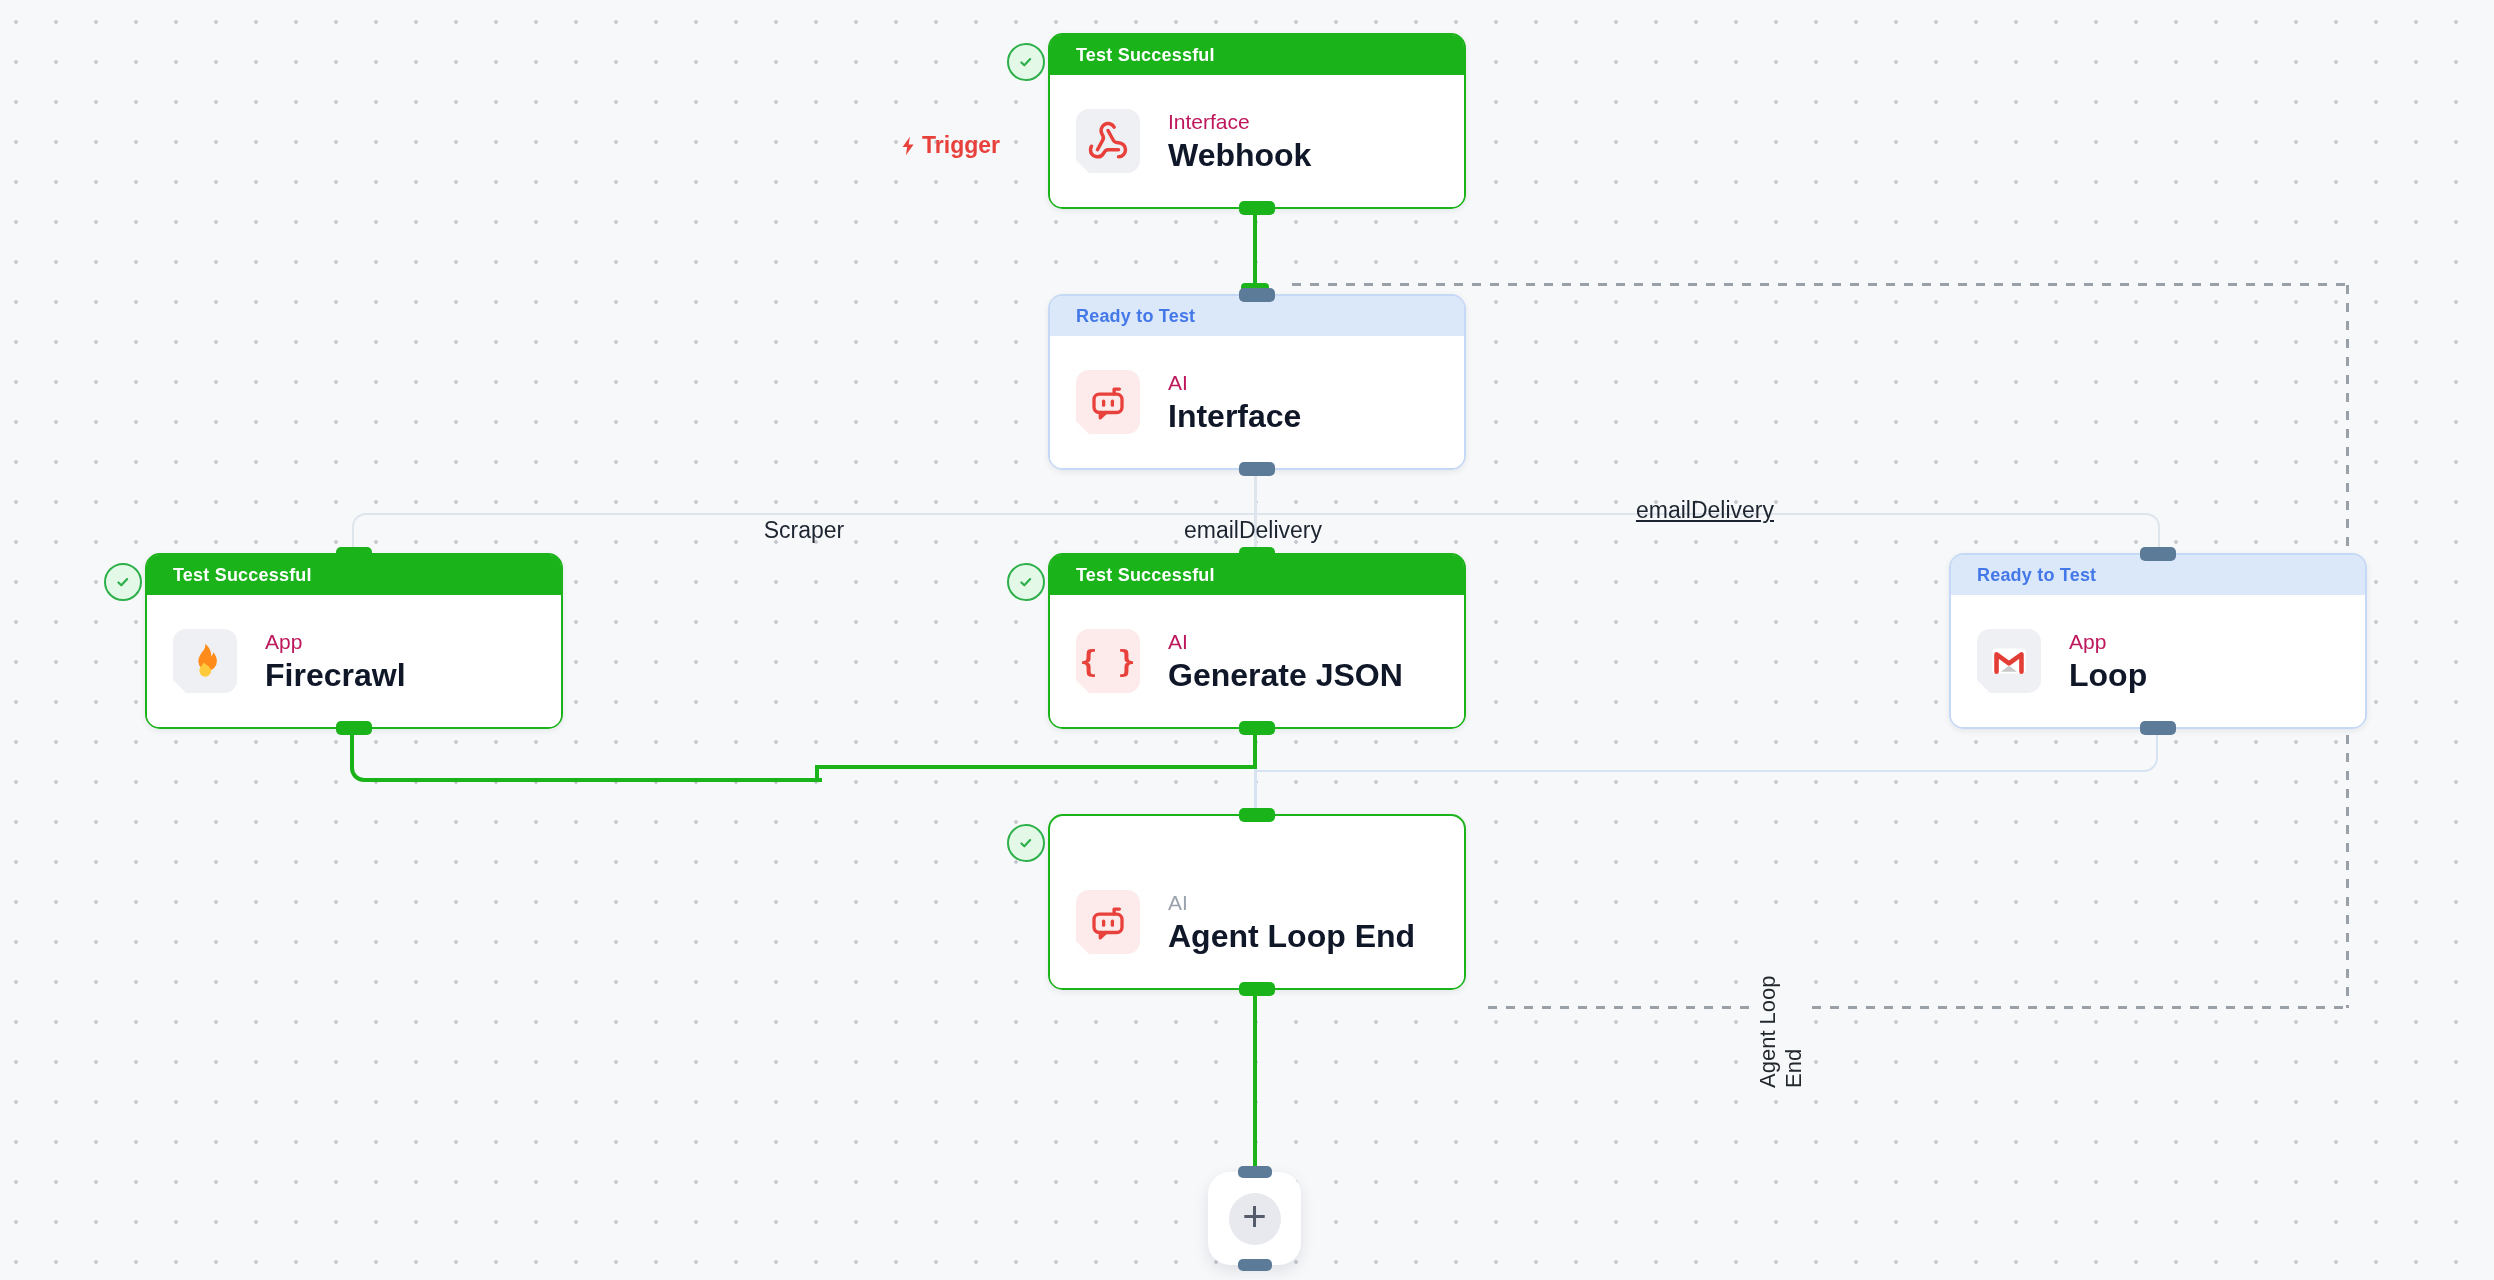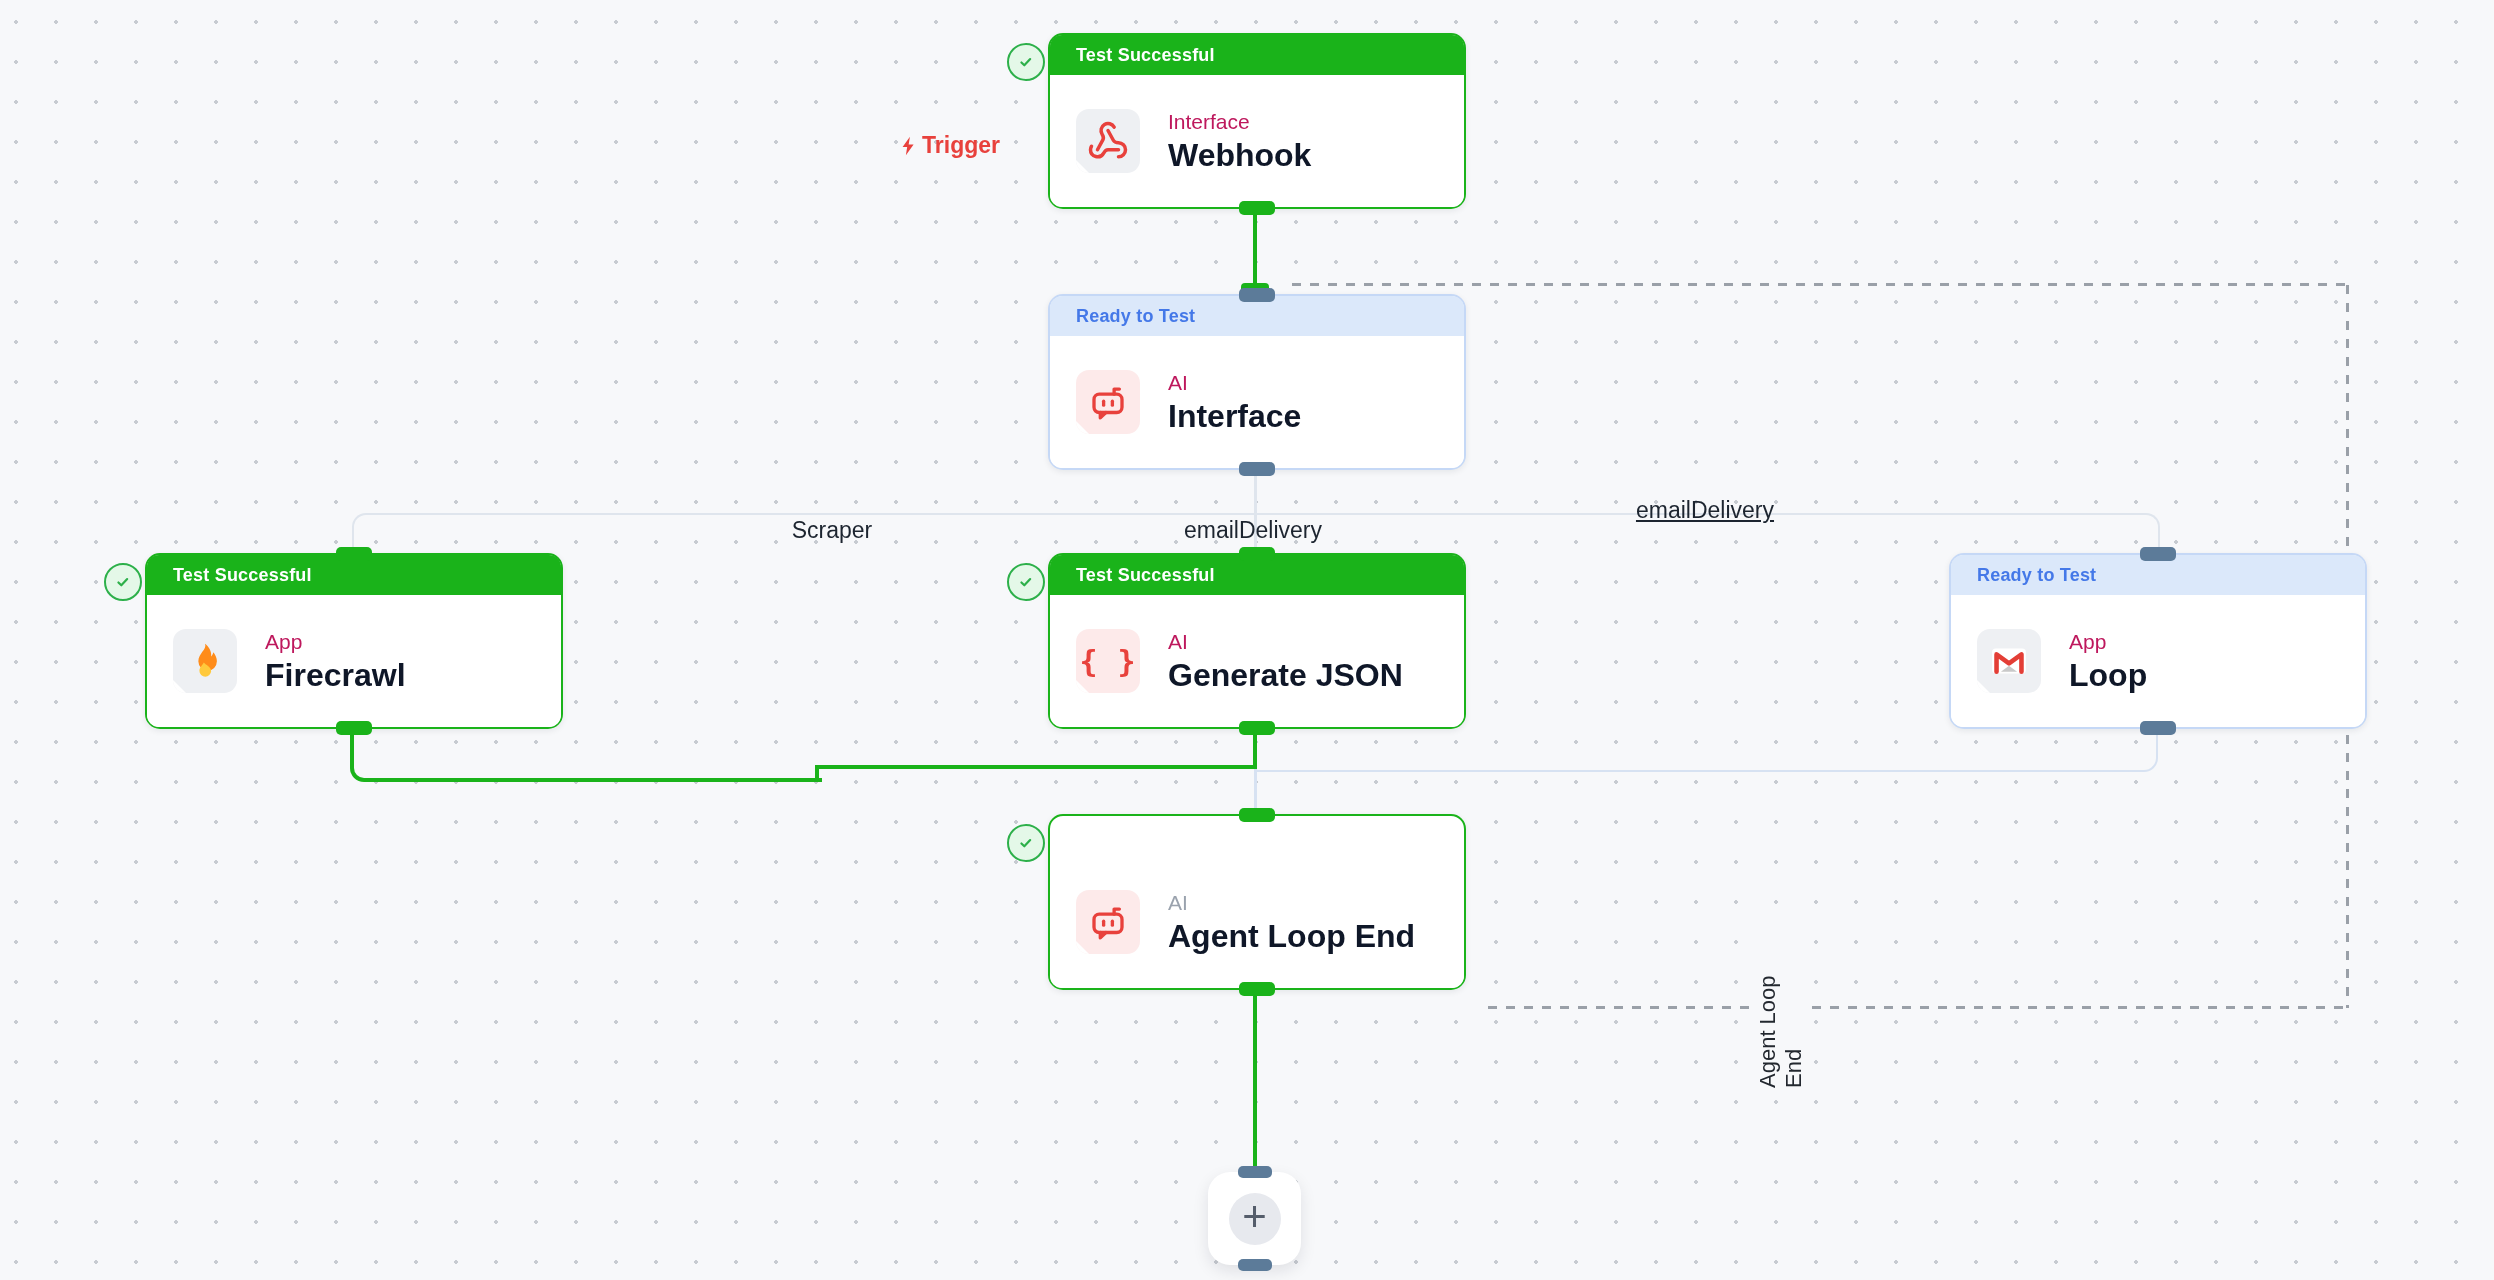--- a/index.html
+++ b/index.html
@@ -89,21 +89,21 @@
   <div class="seg gb" style="left:1254px;top:769px;width:2.5px;height:42px;"></div>
 
   <div class="seg gl" style="left:1253px;top:988px;width:4px;height:190px;"></div>
 
   <div class="trigger">
     <svg width="22" height="22" viewBox="0 0 24 24">
         <path fill="#e8413c" d="M13 2 5 13.2h5L8.6 22 17 10.4h-5.4L13 2z"></path>
       </svg>
     <span>Trigger</span>
   </div>
-  <div class="blabel" style="left:722px;top:517px;">Scraper</div>
+  <div class="blabel" style="left:694px;top:517px;">Scraper</div>
   <div class="blabel" style="left:1143px;top:517px;">emailDelivery</div>
   <div class="blabel" style="left:1595px;top:497px;text-decoration:underline;">emailDelivery</div>
   <div class="vlabel">Agent Loop End</div>
 
   <div class="check" style="left:1007px;top:43px;">
     <svg width="20" height="20" viewBox="0 0 24 24" fill="none" stroke="#2db04a" stroke-width="2.6" stroke-linecap="round" stroke-linejoin="round">
         <path d="M6.5 12.5l3.5 3.5 7-7.5"></path>
       </svg>
   </div>
   <div class="check" style="left:104px;top:563px;">

